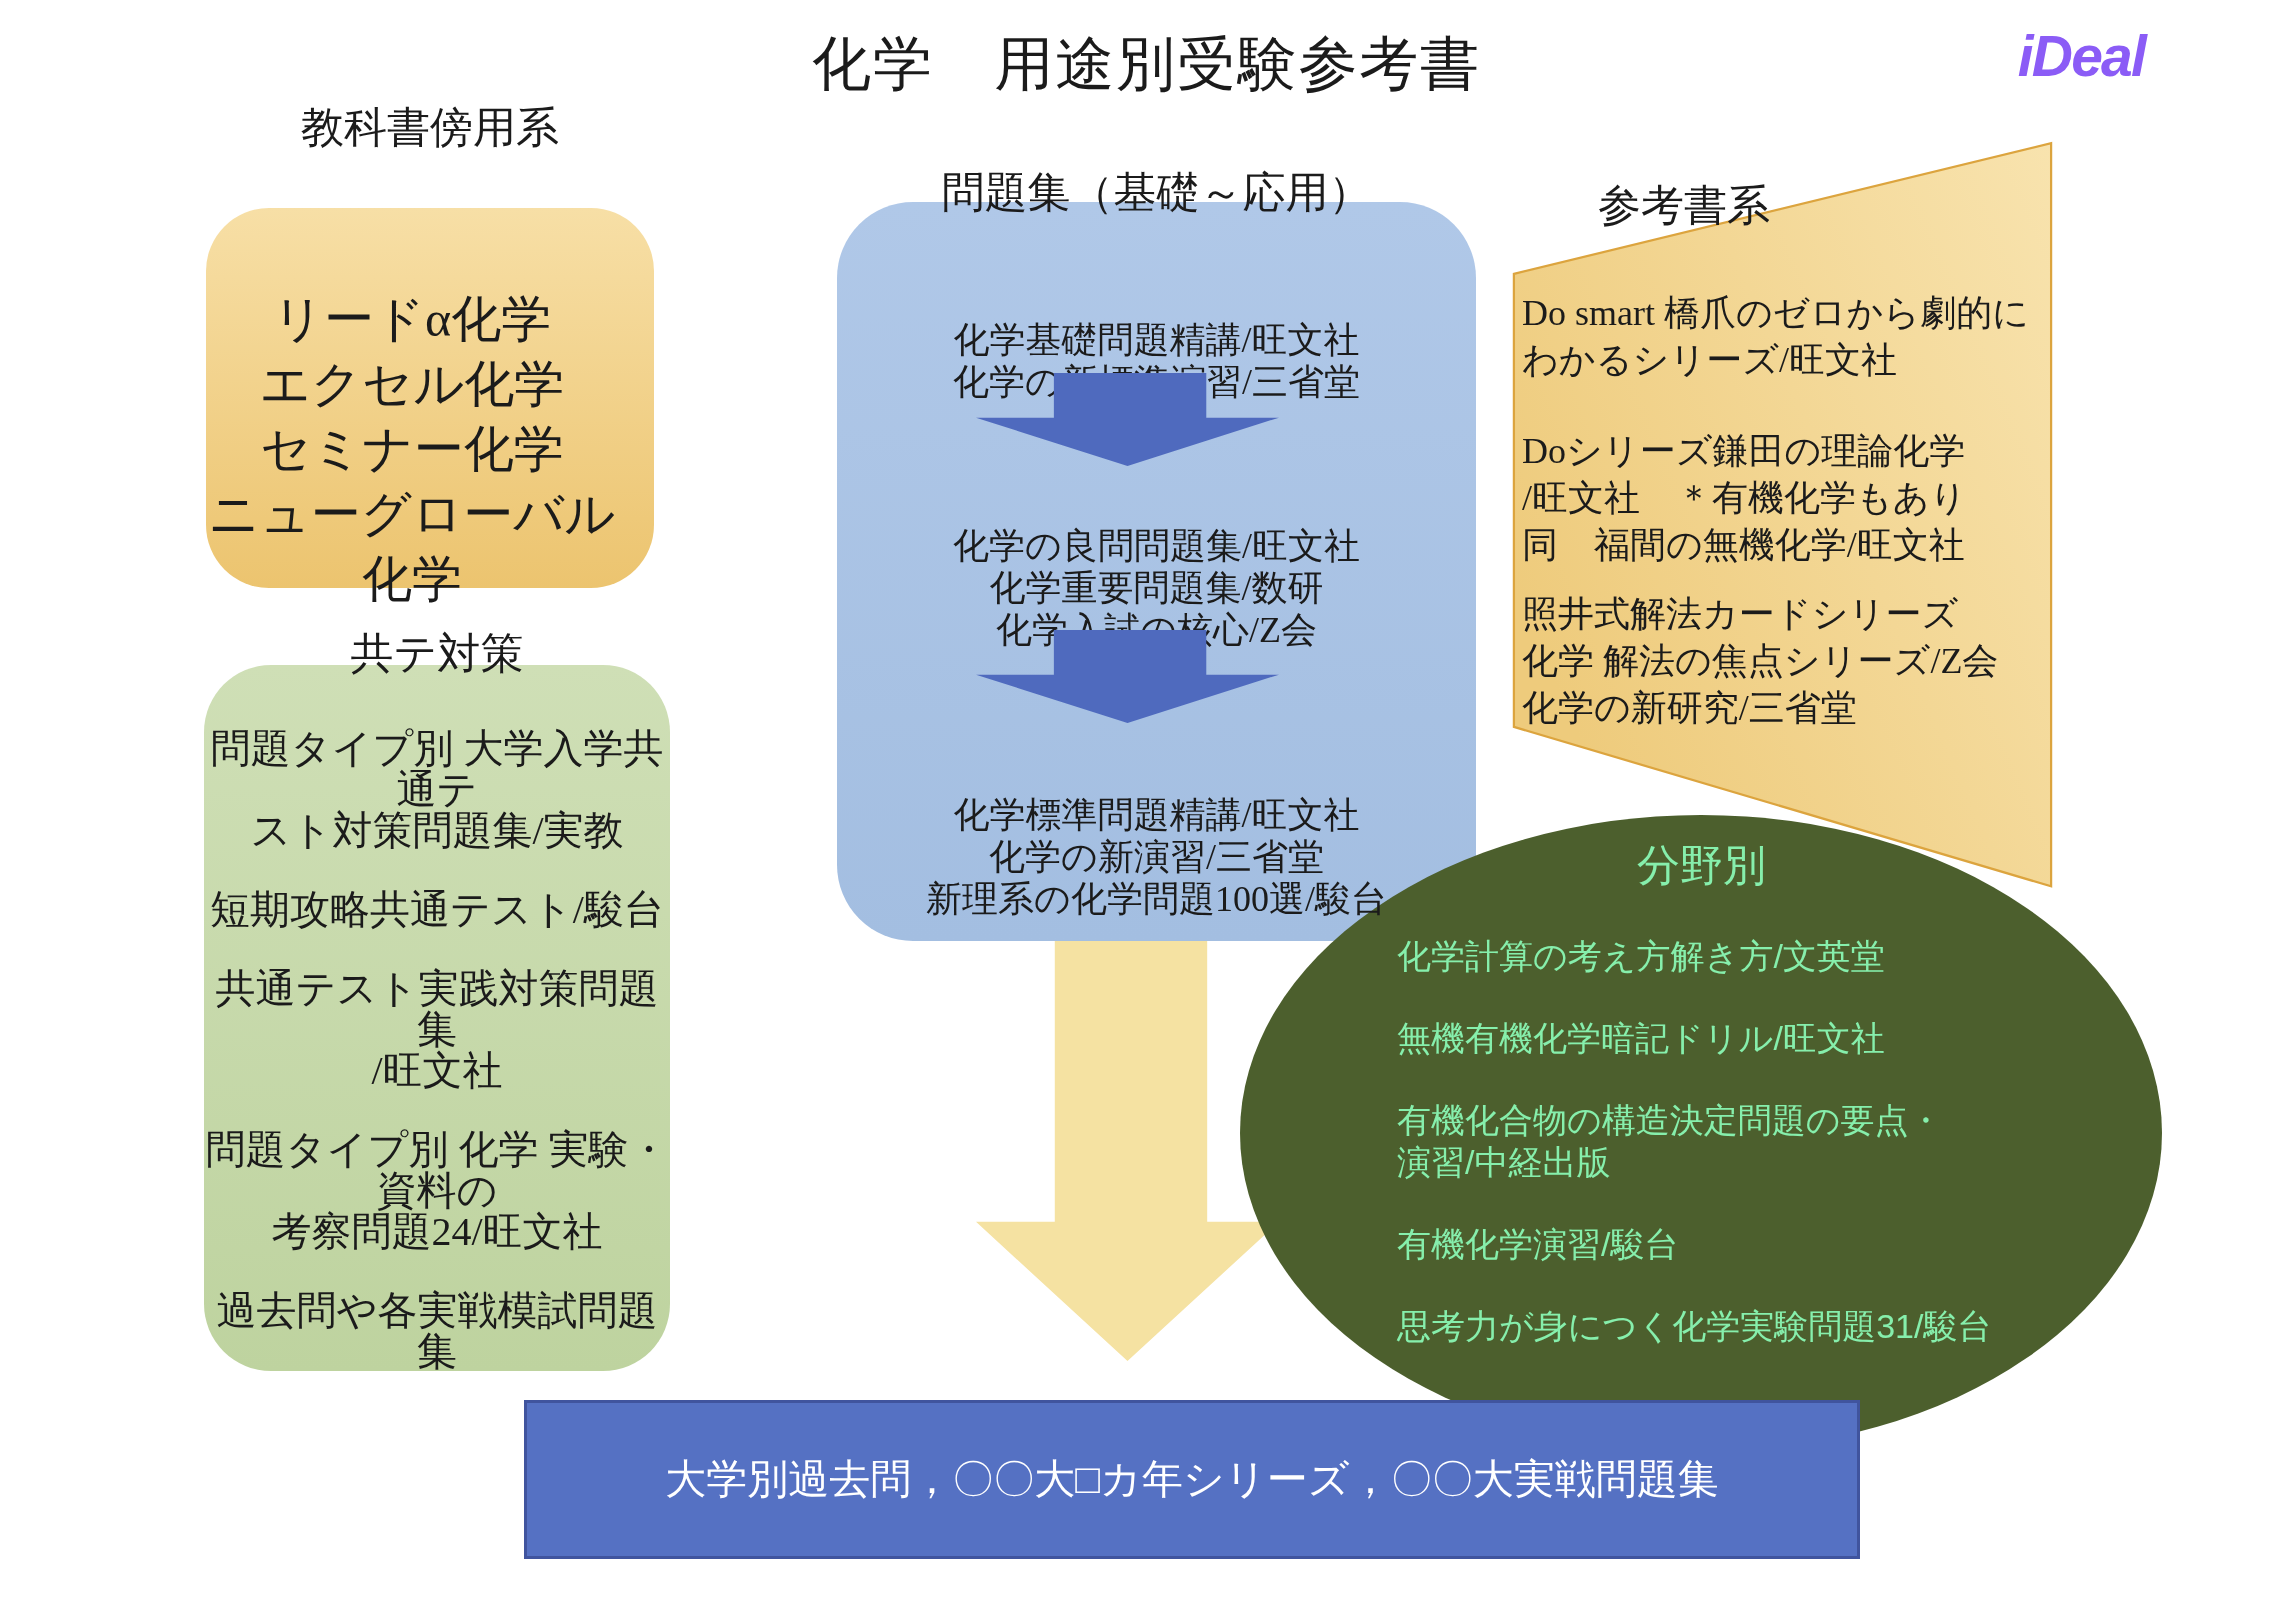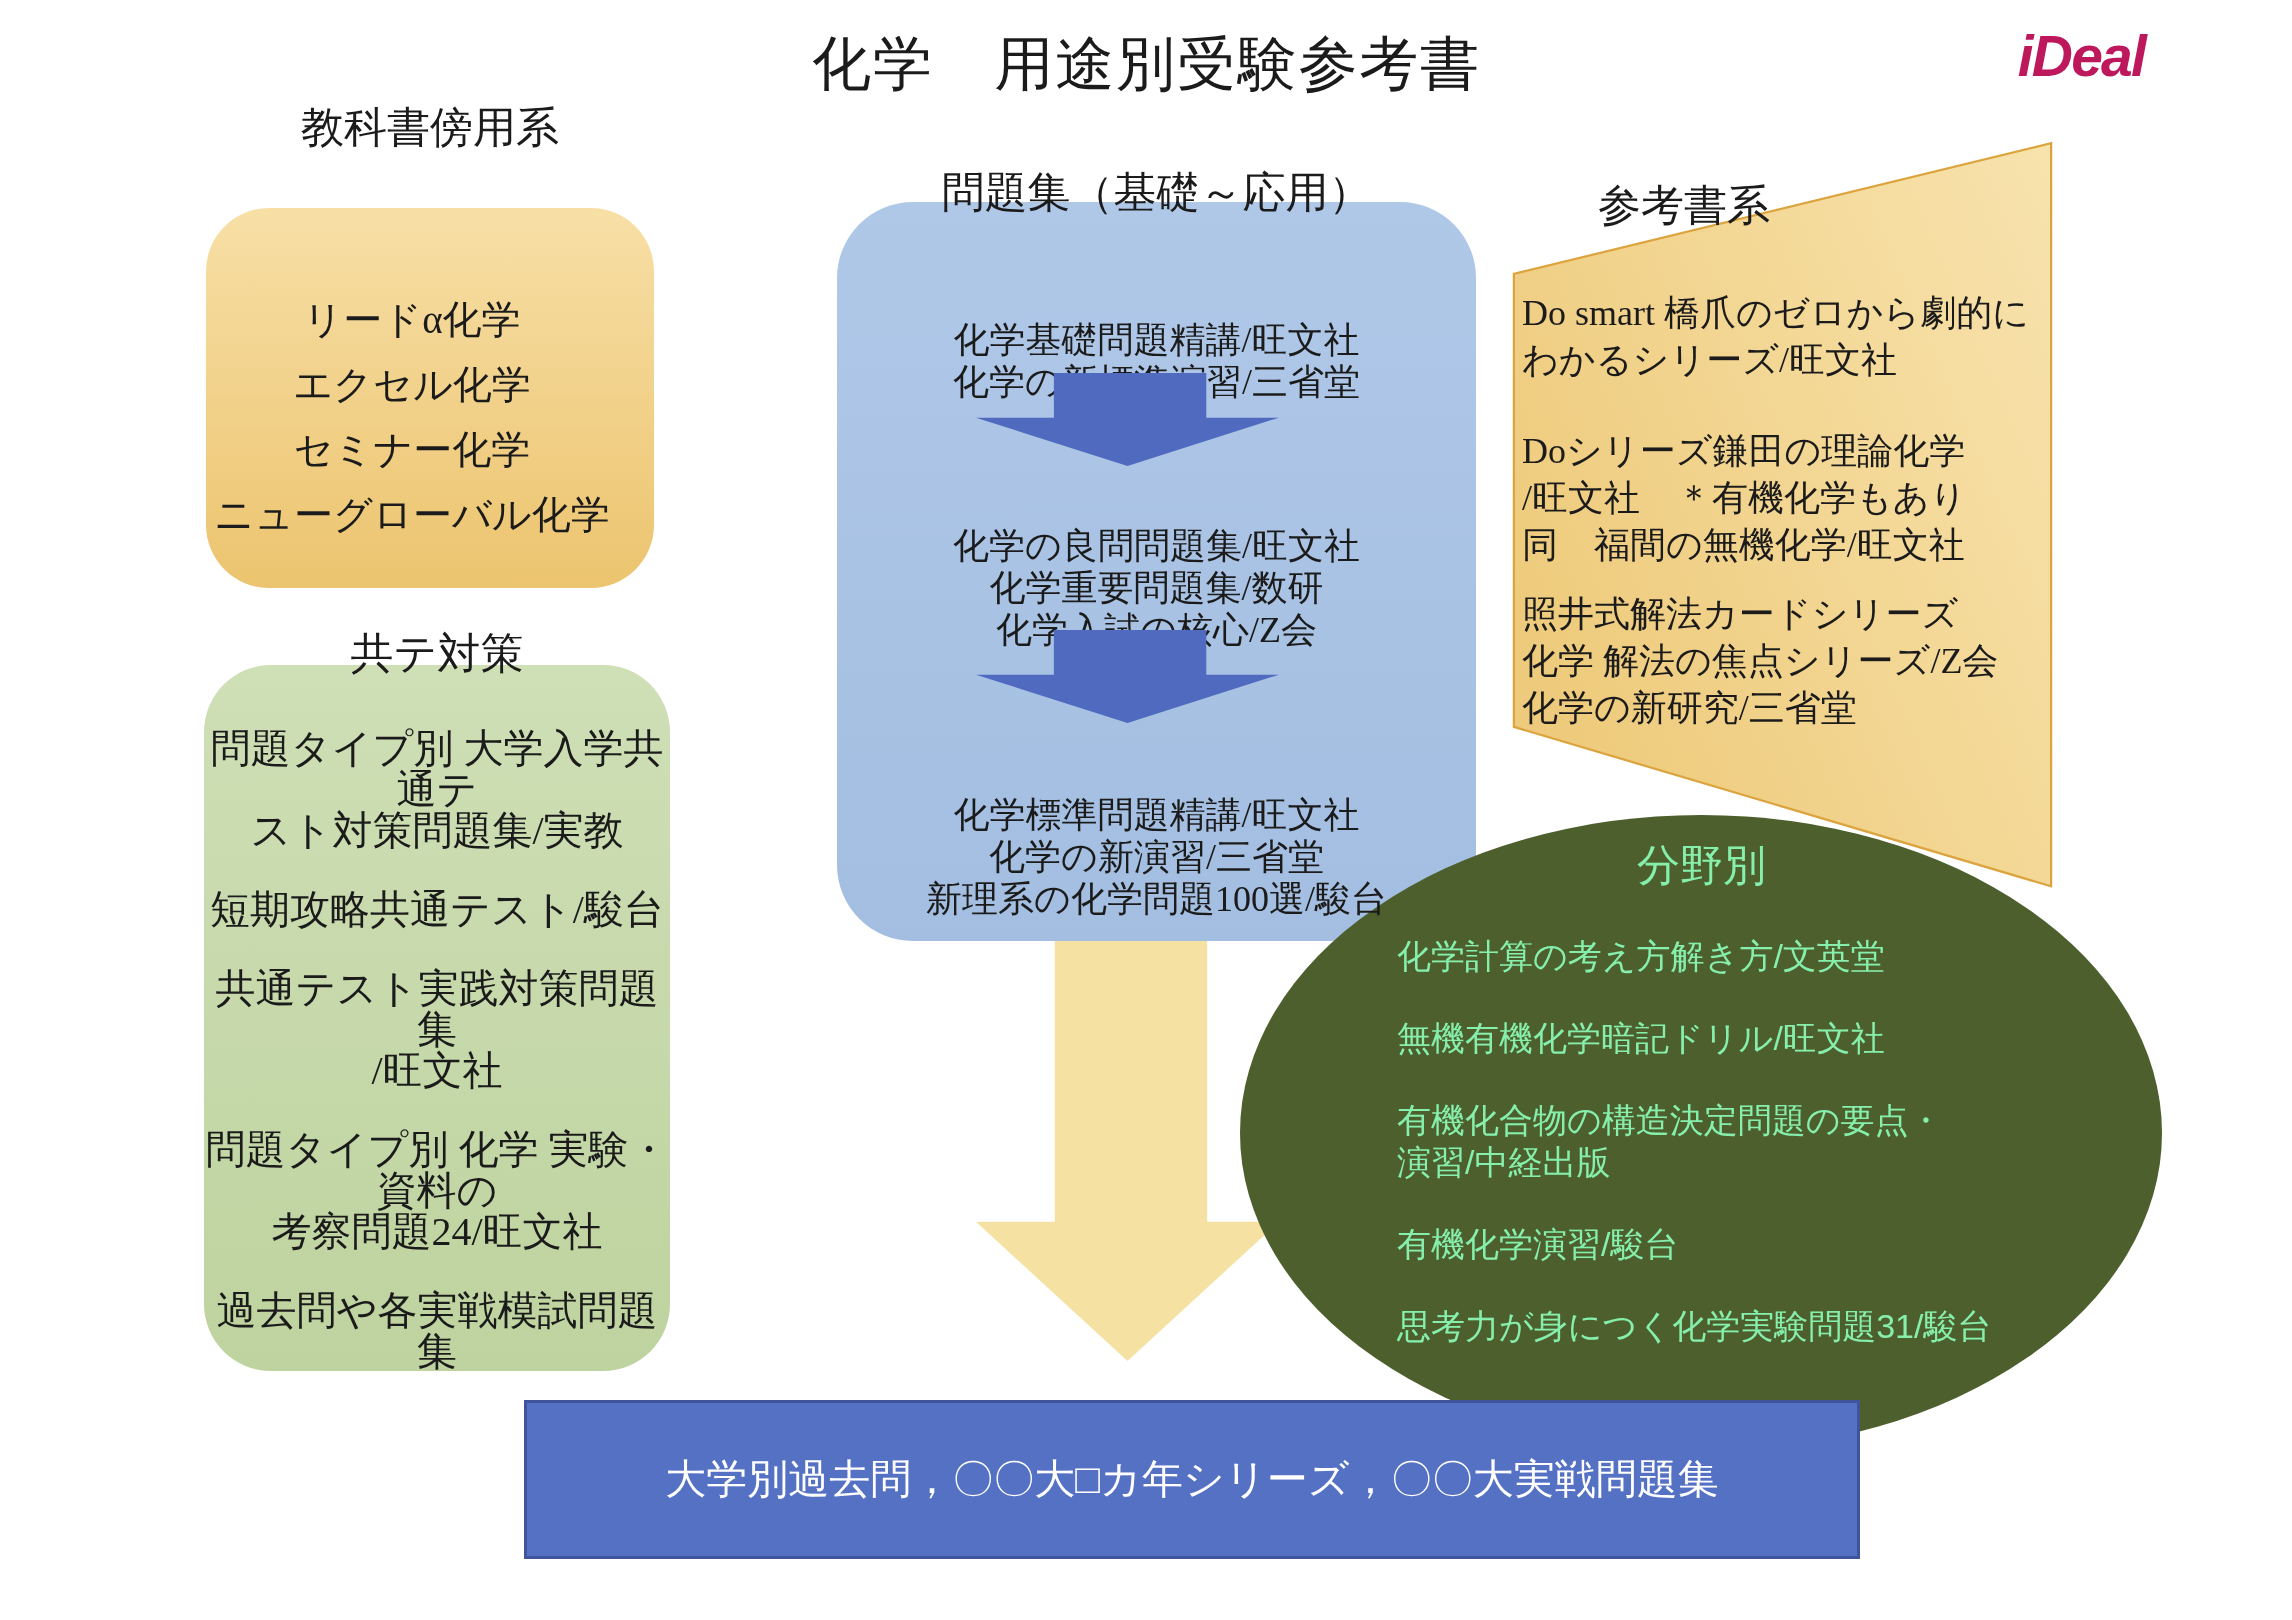--- a/index.html
+++ b/index.html
@@ -6,30 +6,30 @@
   #canvas{
     position:relative;width:2293px;height:1620px;background:#ffffff;overflow:hidden;
     font-family:"Liberation Serif","DejaVu Serif",serif;color:#1b1b1b;
   }
   .abs{position:absolute;}
   .ws{white-space:pre-line;}
 
   
   #main-title{left:0;top:25px;width:2293px;font-size:59px;letter-spacing:1.8px;text-align:center;}
   #brand-logo{top:23px;right:148px;font-size:57px;font-weight:bold;font-style:italic;
-    letter-spacing:-1.8px;color:#be185d;font-family:"Liberation Sans","DejaVu Sans",sans-serif;}
+    letter-spacing:-1.8px;color:#8b5cf6;font-family:"Liberation Sans","DejaVu Sans",sans-serif;}
 
   
   .sec-title{font-size:43px;text-align:center;z-index:5;}
 
   
   #tb-title{left:206px;top:99px;width:448px;}
   #tb-box{left:206px;top:208px;width:448px;height:380px;border-radius:63px;
     background:linear-gradient(180deg,#f7dfa6 0%,#ecc46f 100%);z-index:2;}
-  #tb-items{left:206px;top:287px;width:412px;font-size:39px;line-height:65px;text-align:center;z-index:3;}
+  #tb-items{left:206px;top:287px;width:412px;font-size:50px;line-height:65px;text-align:center;z-index:3;}
 
   
   #wb-title{left:837px;top:164px;width:639px;}
   #wb-box{left:837px;top:202px;width:639px;height:739px;border-radius:76px;
     background:linear-gradient(180deg,#b0c8e8 0%,#a3bee1 100%);z-index:2;}
   .wb-stage{left:837px;width:639px;font-size:36px;line-height:42px;text-align:center;z-index:3;margin-top:44px;}
   #wb-stage1{top:275px;}
   #wb-stage2{top:481px;}
   #wb-stage3{top:750px;}
   .arrow-blue{left:976px;width:303px;height:93px;background:#4f6abe;z-index:3;

